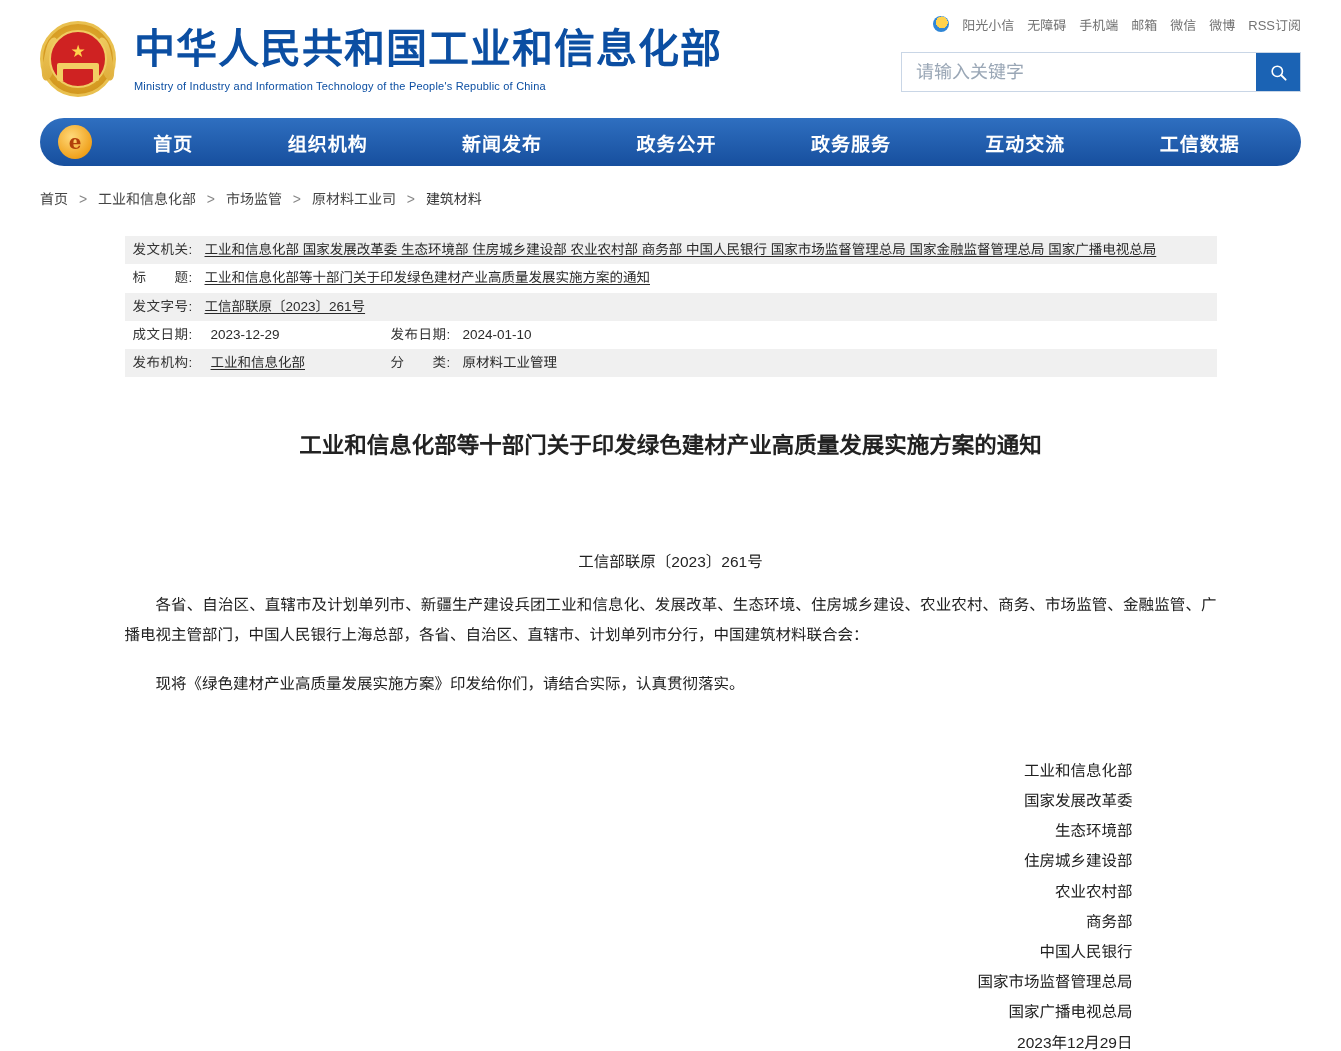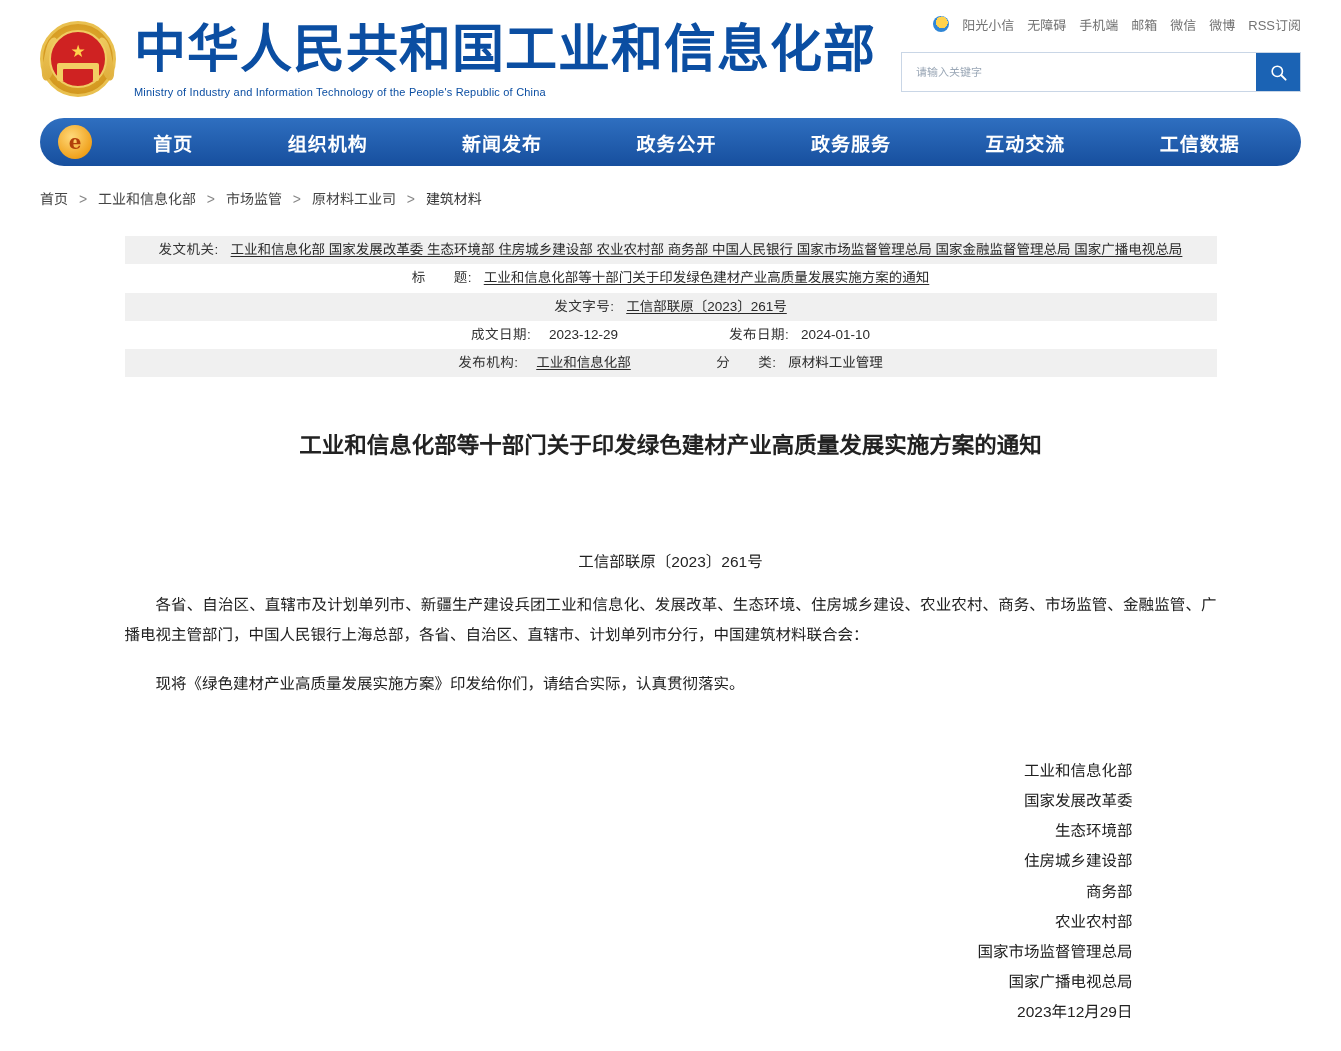--- a/index.html
+++ b/index.html
@@ -54,21 +54,21 @@
     position: absolute; top: 16px; width: 12px; height: 44px;
     background: linear-gradient(to bottom, #f0cc62, #e0af3b);
     border-radius: 50% / 30%;
     opacity: .95;
   }
   .emblem .wheat-l { left: 4px; transform: rotate(12deg); }
   .emblem .wheat-r { right: 4px; transform: rotate(-12deg); }
 
   .titles .cn {
     font-family: "DejaVu Sans", "Liberation Sans", sans-serif;
-    font-size: 52px;
+    font-size: 41px;
     font-weight: bold;
     color: #0b4ea2;
     letter-spacing: 1px;
     line-height: 1.15;
   }
   .titles .en {
     margin-top: 6px;
     font-size: 11px;
     color: #0b4ea2;
     letter-spacing: .2px;
@@ -101,21 +101,21 @@
     display: flex;
     height: 40px;
     border: 1px solid #c9d6e6;
     background: #fff;
   }
   .searchbar input {
     flex: 1;
     border: none;
     outline: none;
     padding: 0 14px;
-    font-size: 11px;
+    font-size: 18px;
     color: #333;
     font-family: "Liberation Sans", "DejaVu Sans", sans-serif;
   }
   .searchbar input::placeholder { color: #9aa7b6; }
   .search-btn {
     width: 44px;
     background: #1b63b4;
     border: none;
     display: flex; align-items: center; justify-content: center;
     cursor: pointer;
@@ -174,21 +174,20 @@
     width: 1092px;
     font-size: 13.5px;
     color: #333;
   }
   .meta-row {
     display: flex;
     align-items: center;
     min-height: 27px;
     padding: 4px 8px;
     line-height: 1.5;
-    justify-content: center;
   }
   .meta-row.shade { background: #f0f0f0; }
   .meta-label {
     width: 72px;
     flex: none;
     color: #333;
     letter-spacing: .5px;
   }
   .meta-value { color: #2a2a2a; }
   .meta-value a, .meta-link {
@@ -353,21 +352,22 @@
     <div class="doc-number">工信部联原〔2023〕261号</div>
 
     <p class="para">各省、自治区、直辖市及计划单列市、新疆生产建设兵团工业和信息化、发展改革、生态环境、住房城乡建设、农业农村、商务、市场监管、金融监管、广播电视主管部门，中国人民银行上海总部，各省、自治区、直辖市、计划单列市分行，中国建筑材料联合会：</p>
     <p class="para">现将《绿色建材产业高质量发展实施方案》印发给你们，请结合实际，认真贯彻落实。</p>
 
     <div class="signoff">
       <div>工业和信息化部</div>
       <div>国家发展改革委</div>
       <div>生态环境部</div>
       <div>住房城乡建设部</div>
+      <div>农业农村部</div>
       <div>商务部</div>
-      <div>农业农村部</div>
+      <div>中国人民银行</div>
       <div>国家市场监督管理总局</div>
       <div>国家广播电视总局</div>
       <div>2023年12月29日</div>
     </div>
 
   </div>
 </div>
 
 </body></html>

